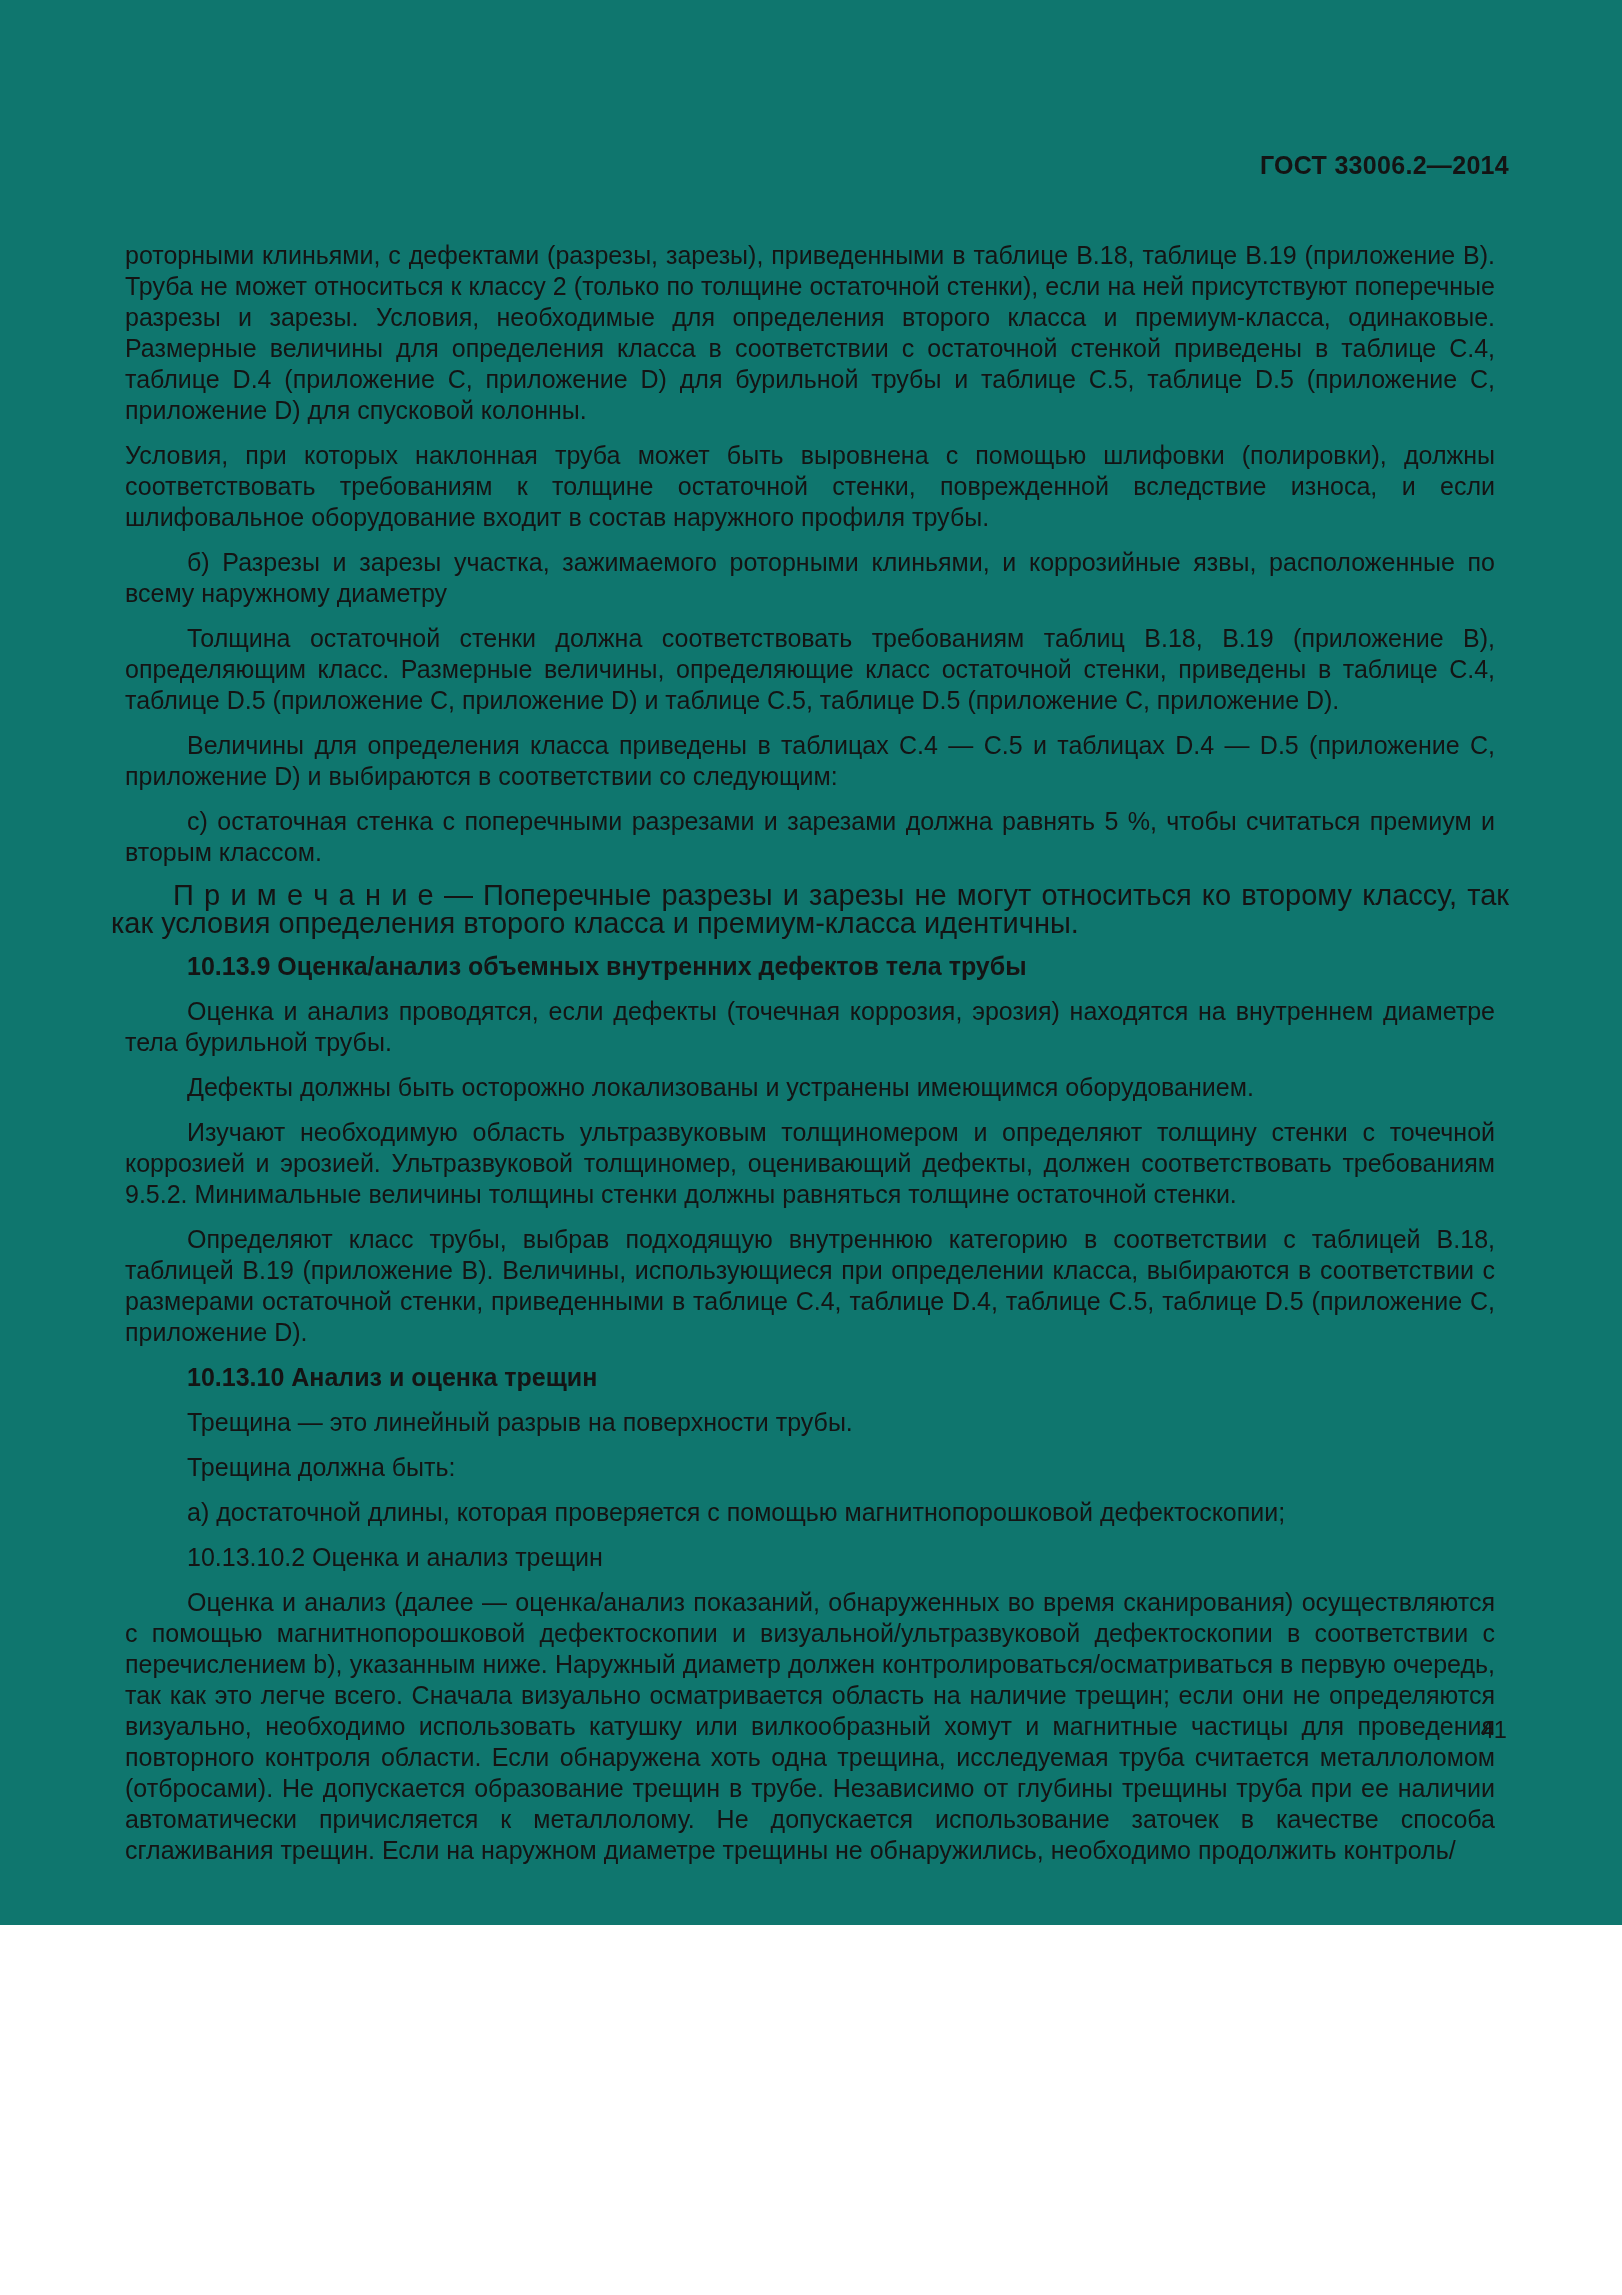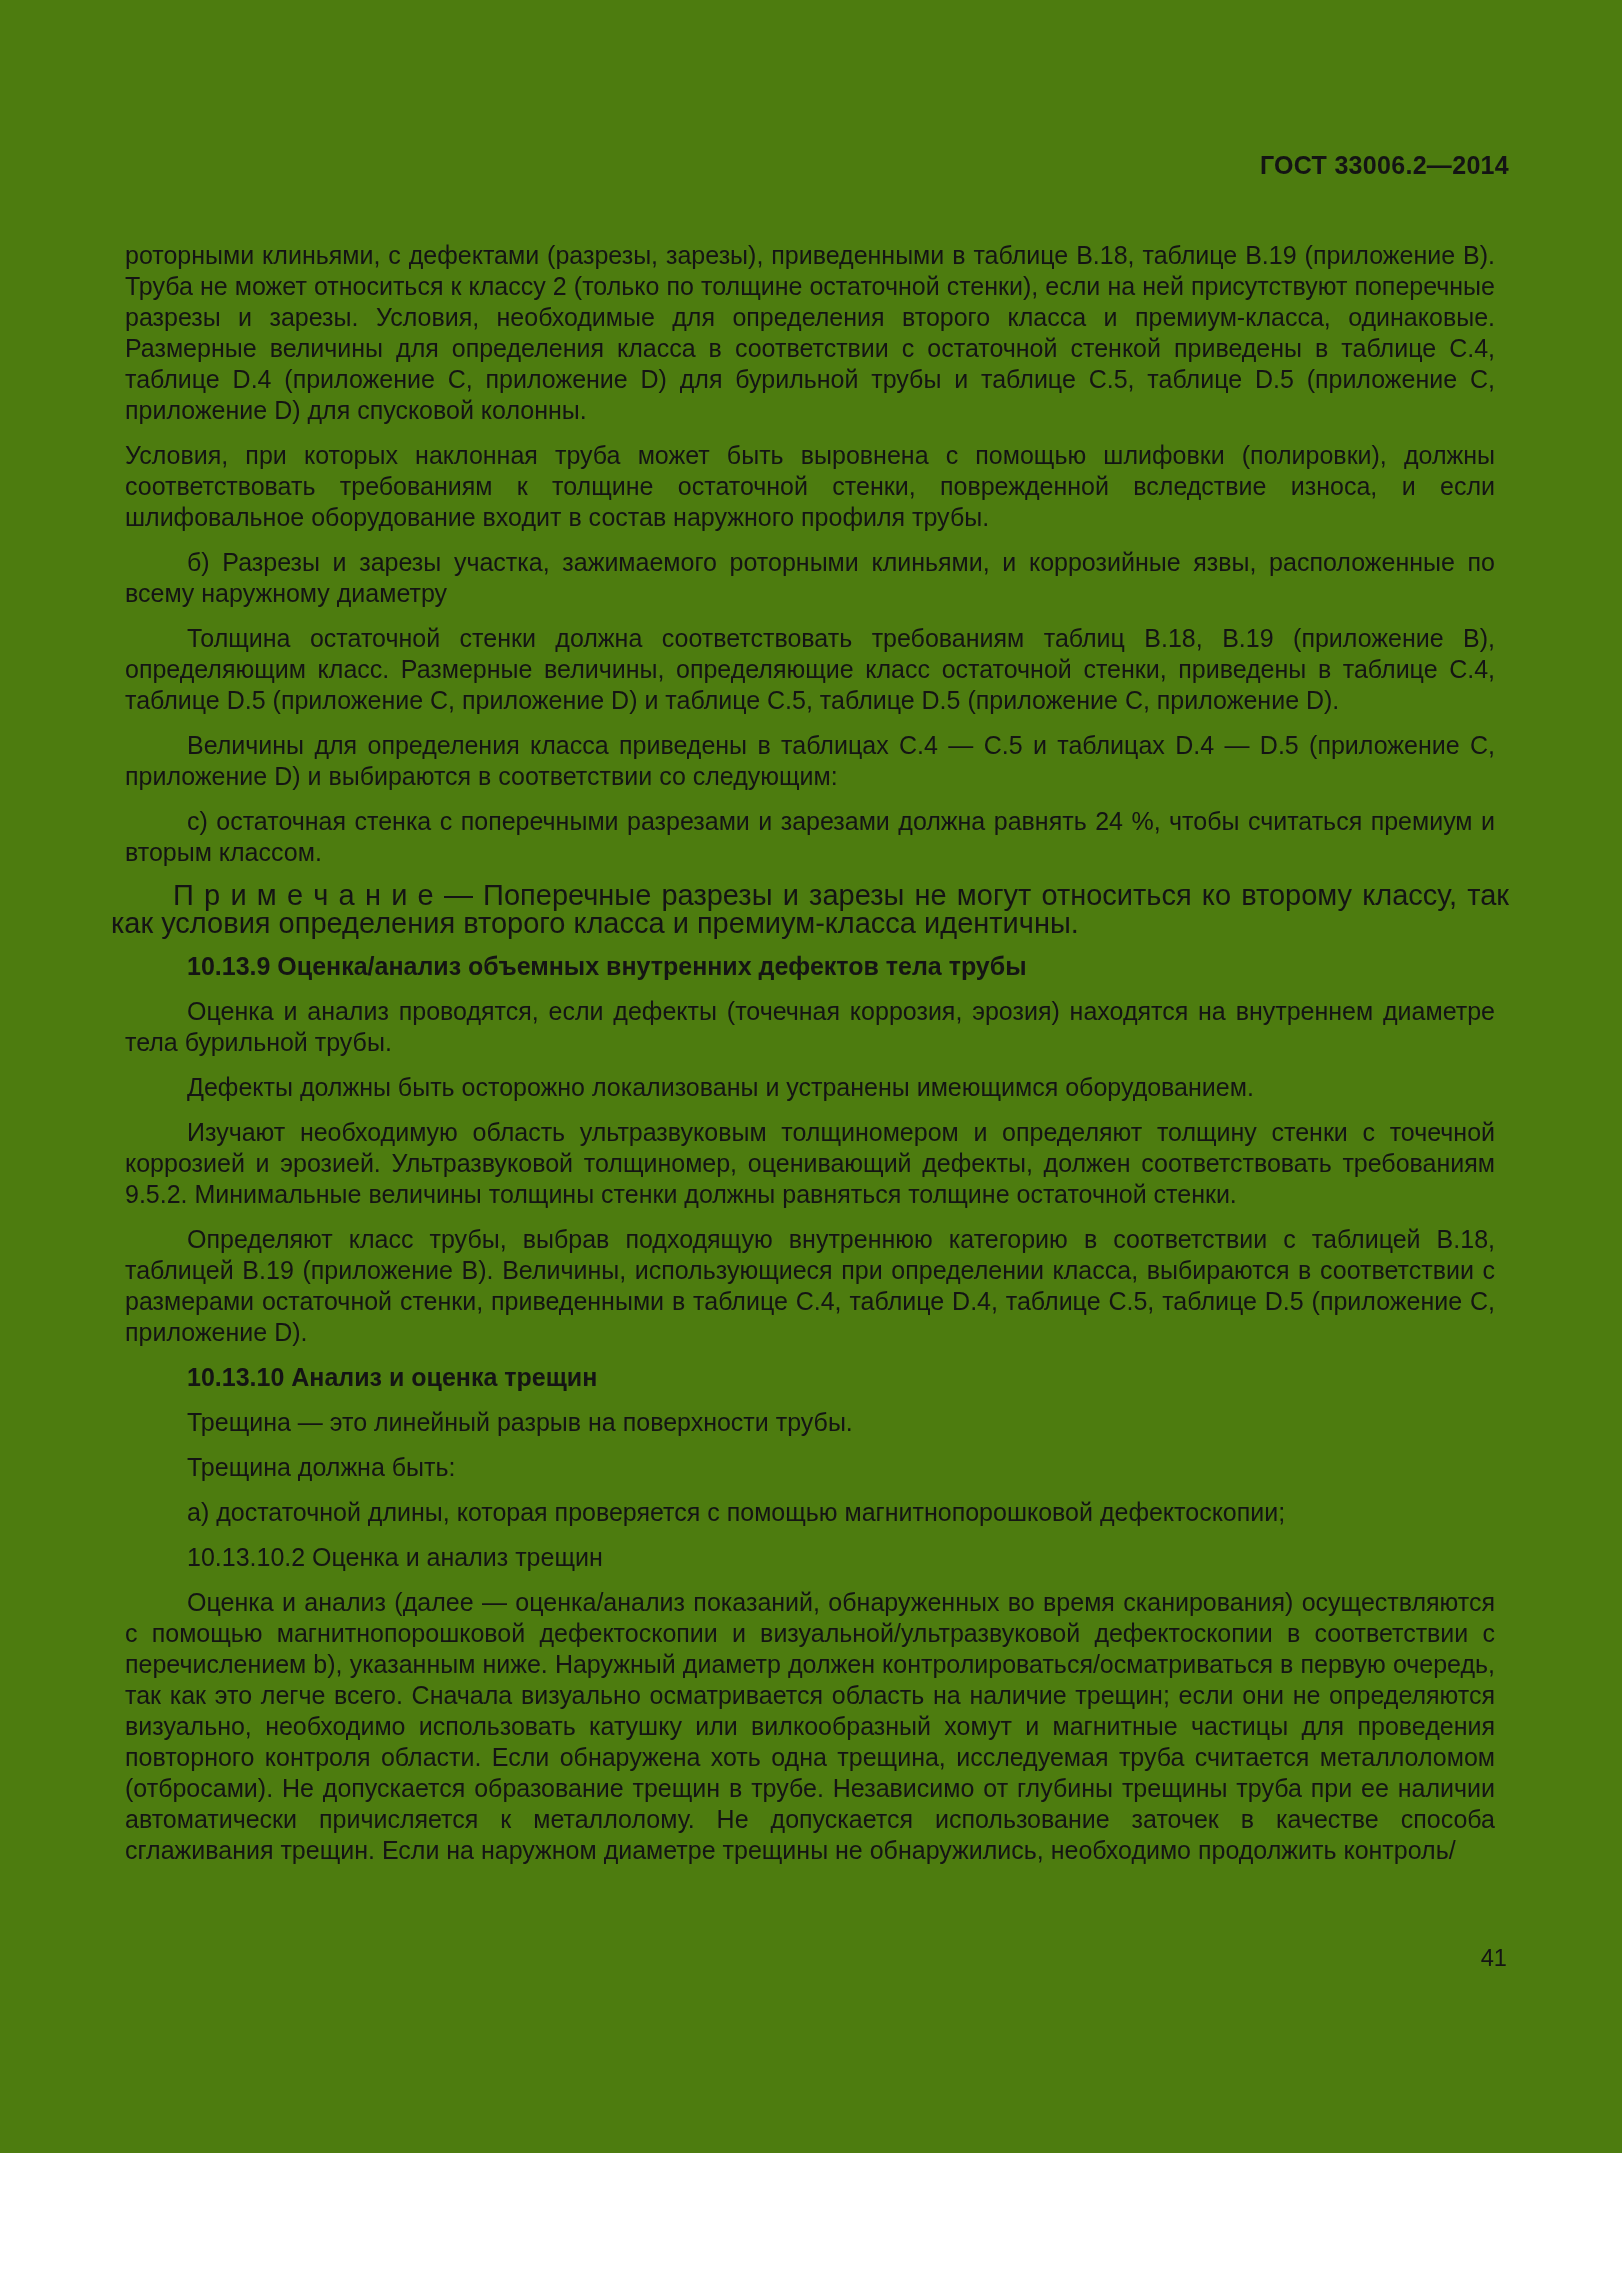--- a/index.html
+++ b/index.html
@@ -4,22 +4,22 @@
 <title>ГОСТ 33006.2—2014 — стр. 41</title>
 <style>
   html, body {
     margin: 0;
     padding: 0;
     background: #ffffff;
   }
   .page {
     position: relative;
     width: 1623px;
-    height: 2153px;
-    background: #4d7c0f;
+    height: 1925px;
+    background: #0f766e;
     overflow: hidden;
     font-family: "Liberation Sans", sans-serif;
     color: #141414;
   }
   .doc-header {
     position: absolute;
     top: 151px;
     left: 111px;
     right: 114px;
     text-align: right;
@@ -71,21 +71,21 @@
     <span>ГОСТ 33006.2—2014</span>
   </header>
 
   <main class="doc-body" id="doc-body">
 
   <p class="para flush">роторными клиньями, с дефектами (разрезы, зарезы), приведенными в таблице В.18, таблице В.19 (приложение В). Труба не может относиться к классу 2 (только по толщине остаточной стенки), если на ней присутствуют поперечные разрезы и зарезы. Условия, необходимые для определения второго класса и премиум-класса, одинаковые. Размерные величины для определения класса в соответствии с остаточной стенкой приведены в таблице С.4, таблице D.4 (приложение С, приложение D) для бурильной трубы и таблице С.5, таблице D.5 (приложение С, приложение D) для спусковой колонны.</p>
       <p class="para flush">Условия, при которых наклонная труба может быть выровнена с помощью шлифовки (полировки), должны соответствовать требованиям к толщине остаточной стенки, поврежденной вследствие износа, и если шлифовальное оборудование входит в состав наружного профиля трубы.</p>
       <p class="para body">б) Разрезы и зарезы участка, зажимаемого роторными клиньями, и коррозийные язвы, расположенные по всему наружному диаметру</p>
       <p class="para body">Толщина остаточной стенки должна соответствовать требованиям таблиц В.18, В.19 (приложение В), определяющим класс. Размерные величины, определяющие класс остаточной стенки, приведены в таблице С.4, таблице D.5 (приложение С, приложение D) и таблице С.5, таблице D.5 (приложение С, приложение D).</p>
       <p class="para body">Величины для определения класса приведены в таблицах С.4 — С.5 и таблицах D.4 — D.5 (приложение С, приложение D) и выбираются в соответствии со следующим:</p>
-      <p class="para body">c) остаточная стенка с поперечными разрезами и зарезами должна равнять 24 %, чтобы считаться премиум и вторым классом.</p>
+      <p class="para body">c) остаточная стенка с поперечными разрезами и зарезами должна равнять 5 %, чтобы считаться премиум и вторым классом.</p>
       <p class="para note">П р и м е ч а н и е  —  Поперечные разрезы и зарезы не могут относиться ко второму классу, так как условия определения второго класса и премиум-класса идентичны.</p>
       <p class="para heading">10.13.9 Оценка/анализ объемных внутренних дефектов тела трубы</p>
       <p class="para body">Оценка и анализ проводятся, если дефекты (точечная коррозия, эрозия) находятся на внутреннем диаметре тела бурильной трубы.</p>
       <p class="para body">Дефекты должны быть осторожно локализованы и устранены имеющимся оборудованием.</p>
       <p class="para body">Изучают необходимую область ультразвуковым толщиномером и определяют толщину стенки с точечной коррозией и эрозией. Ультразвуковой толщиномер, оценивающий дефекты, должен соответствовать требованиям 9.5.2. Минимальные величины толщины стенки должны равняться толщине остаточной стенки.</p>
       <p class="para body">Определяют класс трубы, выбрав подходящую внутреннюю категорию в соответствии с таблицей В.18, таблицей В.19 (приложение В). Величины, использующиеся при определении класса, выбираются в соответствии с размерами остаточной стенки, приведенными в таблице С.4, таблице D.4, таблице С.5, таблице D.5 (приложение С, приложение D).</p>
       <p class="para heading">10.13.10 Анализ и оценка трещин</p>
       <p class="para body">Трещина — это линейный разрыв на поверхности трубы.</p>
       <p class="para body">Трещина должна быть:</p>
       <p class="para body">a) достаточной длины, которая проверяется с помощью магнитнопорошковой дефектоскопии;</p>

